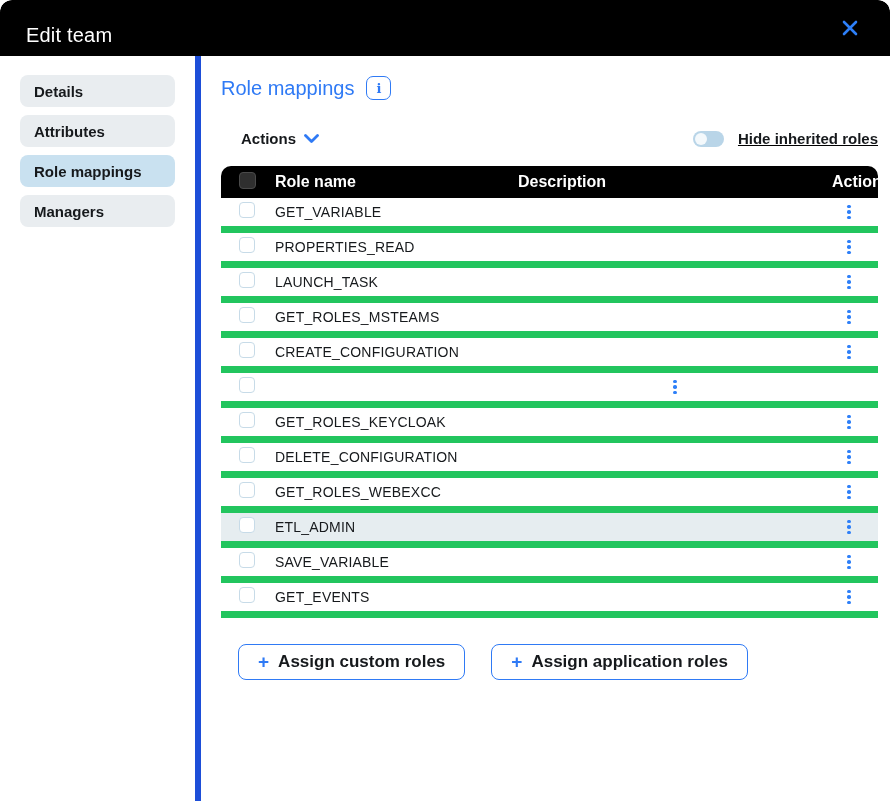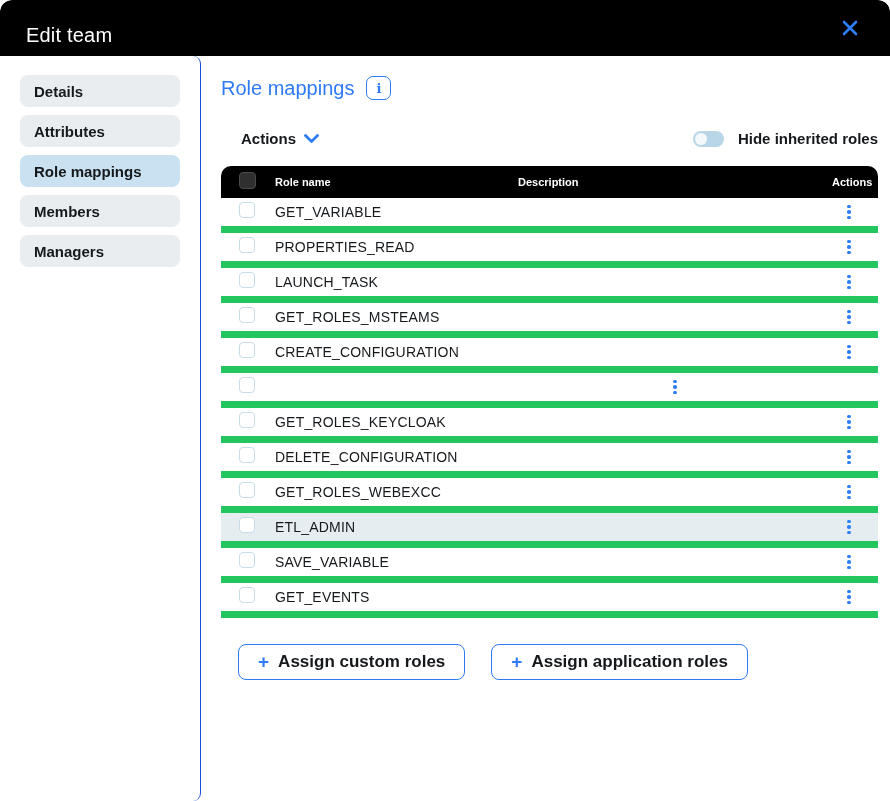--- a/index.html
+++ b/index.html
@@ -8,44 +8,44 @@
 
   
   .dlg-header { height:56px; background:#000; border-radius:12px 12px 0 0; display:flex; align-items:center; padding:0 26px; flex:0 0 auto; }
   .dlg-title { color:#fff; font-size:20px; font-weight:400; letter-spacing:.2px;margin-top:15px; }
   .close-btn { margin-left:auto; width:28px; height:28px; display:flex; align-items:center; justify-content:center; cursor:pointer; background:none; border:none; }
 
   
   .dlg-body { flex:1; display:flex; min-height:0; }
 
   
-  .sidebar { width:201px; flex:0 0 201px; border-right:1px solid #1d4ed8; padding:19px 20px 0 20px;border-radius:8px; }
+  .sidebar { width:201px; flex:0 0 201px; border-right:6px solid #1d4ed8; padding:19px 20px 0 20px; }
   .side-item { height:32px; border-radius:8px; background:#e9edf0; display:flex; align-items:center; padding:0 14px; margin-bottom:8px; cursor:pointer; }
   .side-item.active { background:#c9e1f0; }
   .side-label { font-size:15px; font-weight:700; color:#16191c; }
 
   
   .main { flex:1; padding:20px 12px 0 20px; min-width:0; }
   .title-row { display:flex; align-items:center; gap:12px; }
   .section-title { color:#2f7af5; font-size:20px; font-weight:400; }
   .info-icon { width:25px; height:24px; border:1px solid #2f7af5; border-radius:7px; display:flex; align-items:center; justify-content:center; color:#2f7af5; font-family:"DejaVu Serif", serif; font-weight:700; font-size:13px; cursor:pointer; background:#fff; }
 
   .controls-row { margin-top:30px; display:flex; align-items:center; padding-left:20px; }
   .actions-menu { display:flex; align-items:center; gap:8px; cursor:pointer; background:none; border:none; }
   .actions-label { font-size:15px; font-weight:700; color:#16191c; }
-  .right-controls { margin-left:auto; display:flex; align-items:center; gap:14px; }
+  .right-controls { margin-left:auto; display:flex; align-items:center; gap:14px;text-decoration:underline; }
   .toggle { width:31px; height:16px; background:#b9d5e8; border-radius:9px; position:relative; cursor:pointer; border:none; }
   .toggle .knob { position:absolute; left:2px; top:2px; width:12px; height:12px; border-radius:50%; background:#f4f9fc; }
   .toggle-label { font-size:15px; font-weight:700; color:#16191c; }
 
   
   .table { margin-top:19px; }
   .grid-cols { display:grid; grid-template-columns:36px 243px 1fr 34px; align-items:center; padding:0 12px 0 18px; }
   .thead { background:#000; border-radius:10px 10px 0 0; height:32px; color:#fff; }
-  .th { font-size:11px; font-weight:700; color:#fff; }
+  .th { font-size:16px; font-weight:700; color:#fff; }
   .th-actions { text-align:right; white-space:nowrap; margin-right:-6px; }
   .checkbox { width:16px; height:16px; border-radius:4px; border:1.5px solid #c7dbe8; background:#fff; display:inline-block; cursor:pointer; }
   .checkbox.dark { border:1.5px solid #4a4a4a; background:#2f2f2f; width:17px; height:17px; }
   .trow { height:35px; border-bottom:7px solid #22c55e; background:#fff; cursor:pointer; }
   .trow.highlighted { background:#e6edf0; }
   .cell-name { font-size:14px; color:#16191c; letter-spacing:.2px; white-space:nowrap; overflow:hidden; }
   .cell-desc { font-size:14px; color:#16191c; }
   .cell-actions { display:flex; justify-content:center; }
   .kebab { display:flex; flex-direction:column; gap:2px; padding:4px 6px; cursor:pointer; background:none; border:none; align-items:center; }
   .kebab i { width:3.5px; height:3.5px; border-radius:50%; background:#2d7ff8; display:block; }
@@ -74,23 +74,20 @@
 
     <nav class="sidebar">
         <div class="side-item">
     <span class="side-label">Details</span>
   </div>
         <div class="side-item">
     <span class="side-label">Attributes</span>
   </div>
         <div class="side-item active">
     <span class="side-label">Role mappings</span>
-  </div>
-        <div class="side-item">
-    <span class="side-label">Members</span>
   </div>
         <div class="side-item">
     <span class="side-label">Managers</span>
   </div>
       </nav>
 
     <div class="main">
 
       <div class="title-row">
         <span class="section-title">Role mappings</span>

